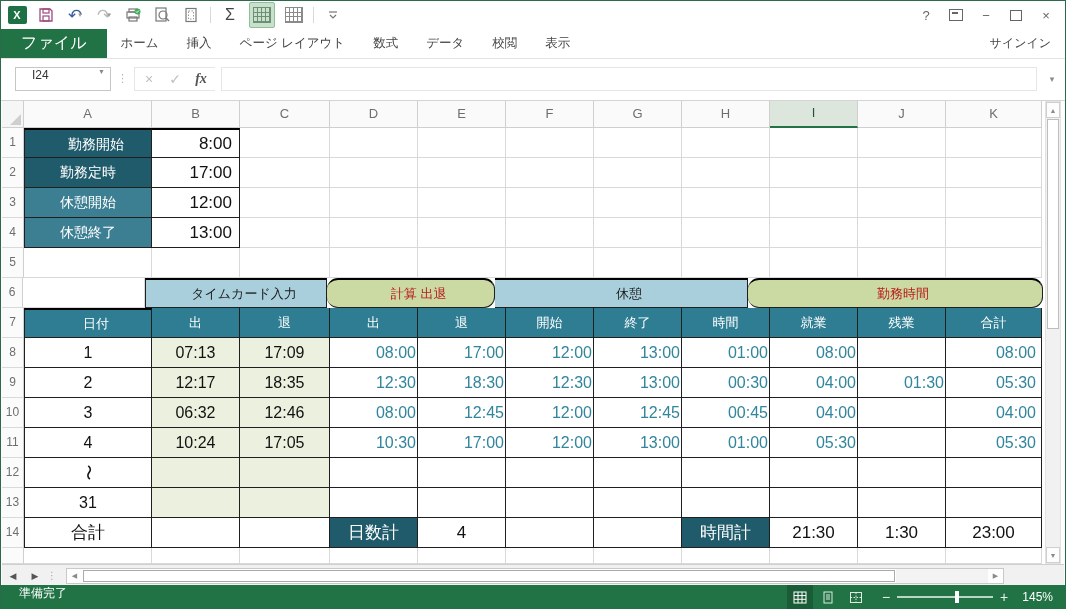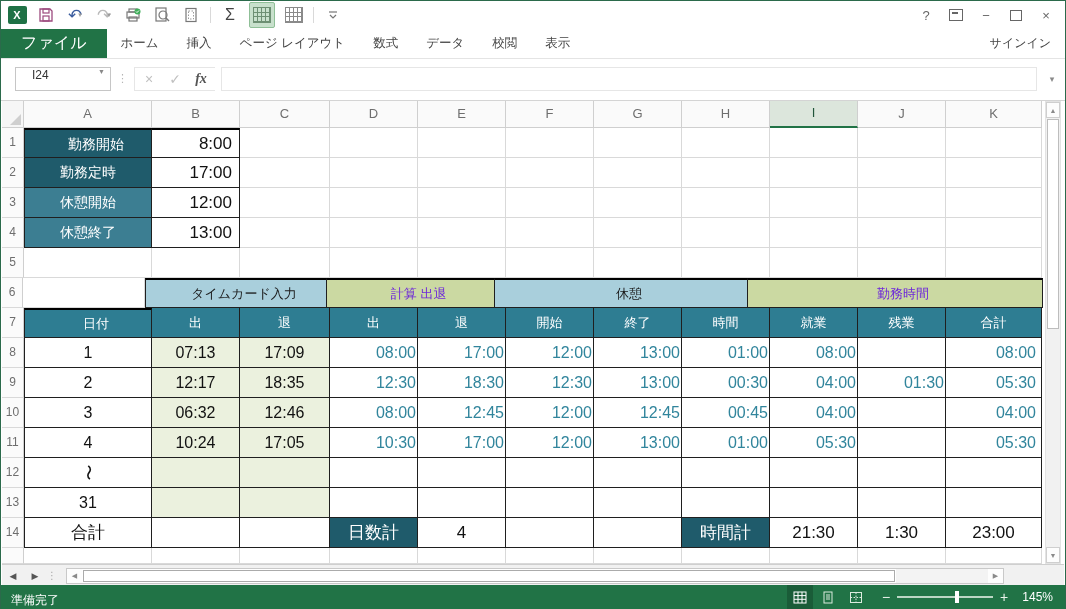--- a/index.html
+++ b/index.html
@@ -61,21 +61,21 @@
   .c{box-sizing:border-box;border-right:1px solid #d9d9d9;border-bottom:1px solid #d9d9d9;background:#fff;
     text-align:center;font-size:16px;line-height:29px;color:#111;overflow:hidden;white-space:nowrap;}.w128{width:128px}.w88{width:88px}.w90{width:90px}.w96{width:96px}
   .w178{width:190px}.w176{width:176px}.w264{width:264px}.w272{width:309px}
   .k{border-right:1px solid #1f1f1f;border-bottom:1px solid #1f1f1f;}
   .bl{border-left:1px solid #1f1f1f;}
   .bt{border-top:2px solid #000000;line-height:28px;padding-left:16px;}
   .dk{background:#1F5B6B;color:#fff;font-size:14px;}
   .md{background:#3C7E92;color:#fff;font-size:14px;}
   .th{background:#2E7D92;color:#fff;font-size:13px;}
   .lb{background:#A9CFDC;color:#1a1a1a;font-size:13px;}
-  .lg{background:#CBD9A2;color:#6d28d9;font-size:13px;}
+  .lg{background:#CBD9A2;color:#b91c1c;font-size:13px;border-radius:11px;}
   .cream{background:#EBF1DE;}
   .cp{color:#31859C;padding-left:45px;}
   .rt{text-align:right;padding-right:7px;font-size:17px;}
   .big{font-size:17px;}
   .rot{display:inline-block;transform:rotate(90deg);}
   .partial{height:16px;overflow:hidden;}
   
   .vscroll{position:absolute;right:4px;top:100px;width:16px;height:463px;background:#f1f1f1;border:1px solid #e3e3e3;box-sizing:border-box;
     display:flex;flex-direction:column;align-items:stretch;}
   .sbtn{height:16px;background:#fdfdfd;border:1px solid #cfcfcf;box-sizing:border-box;color:#8a8a8a;font-size:7px;
@@ -85,21 +85,21 @@
   .tabstrip{position:absolute;left:1px;right:1px;top:563px;height:22px;background:#f1f1f1;border-top:1px solid #cfcfcf;
     box-sizing:border-box;display:flex;align-items:center;}
   .navarr{width:22px;text-align:center;font-size:9px;color:#555;}
   .tdots{width:12px;text-align:center;font-size:10px;color:#aaa;}
   .hscroll{margin-left:8px;width:938px;height:16px;background:#fff;border:1px solid #c9c9c9;box-sizing:border-box;
     display:flex;align-items:center;}
   .hbtn{width:15px;height:14px;display:flex;align-items:center;justify-content:center;font-size:7px;color:#8a8a8a;background:#fdfdfd;}
   .hthumb{width:812px;height:12px;margin:0 1px;background:#fff;border:1px solid #ababab;box-sizing:border-box;}
   .hfill{flex:1;background:#f3f3f3;height:14px;}
   
-  .statusbar{position:absolute;left:0;right:0;bottom:0;height:24px;background:#217346;display:flex;align-items:flex-end;color:#fff;}
+  .statusbar{position:absolute;left:0;right:0;bottom:0;height:24px;background:#217346;display:flex;align-items:flex-start;color:#fff;padding-left:8px;}
   .ready{font-size:12px;padding-left:10px;}
   .sright{margin-left:auto;display:flex;align-items:center;gap:2px;padding-right:12px;}
   .vbtn{width:26px;height:24px;display:flex;align-items:center;justify-content:center;}
   .vbtn.pressed{background:#1a5c38;}
   .zoomctl{display:flex;align-items:center;gap:6px;margin-left:10px;}
   .zsign{font-size:14px;color:#eaf3ea;width:10px;text-align:center;}
   .ztrack{position:relative;width:96px;height:12px;}
   .ztrack .line{position:absolute;left:0;right:0;top:5px;height:2px;background:#bcd6c4;}
   .ztrack .thumb{position:absolute;left:60%;top:0;width:4px;height:12px;background:#fff;}
   .zval{font-size:12px;color:#ffffff;width:38px;text-align:right;}

